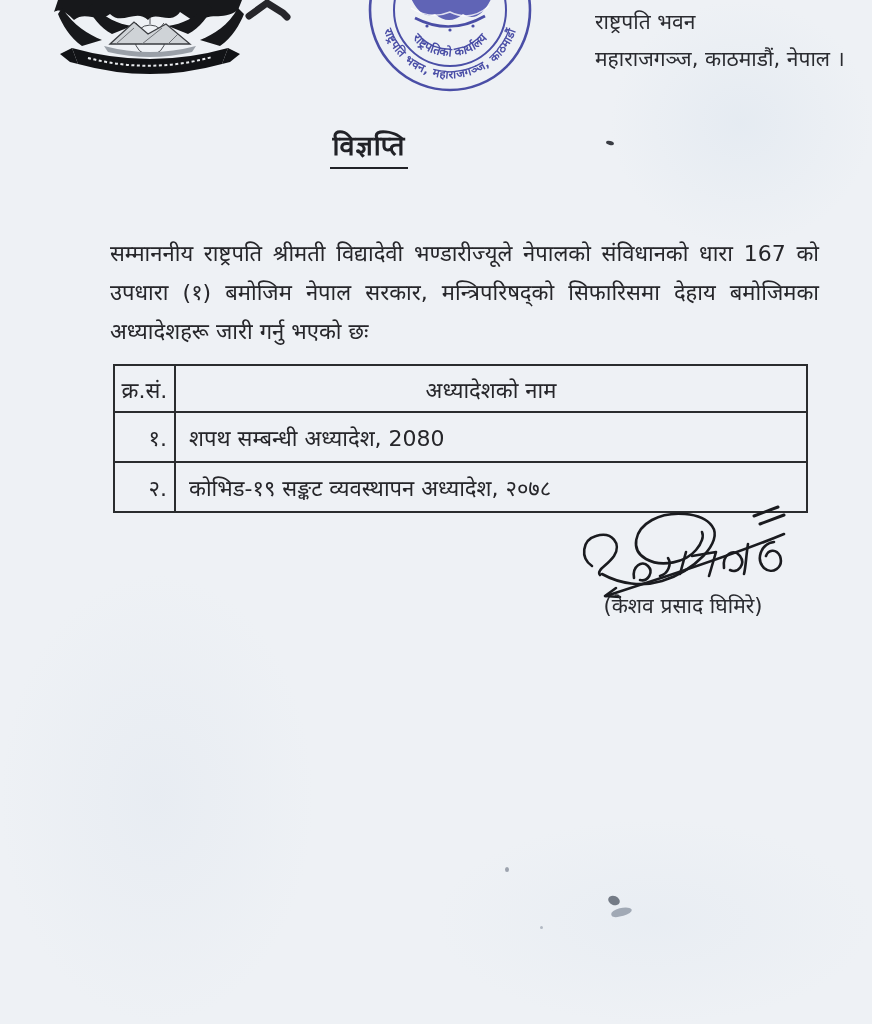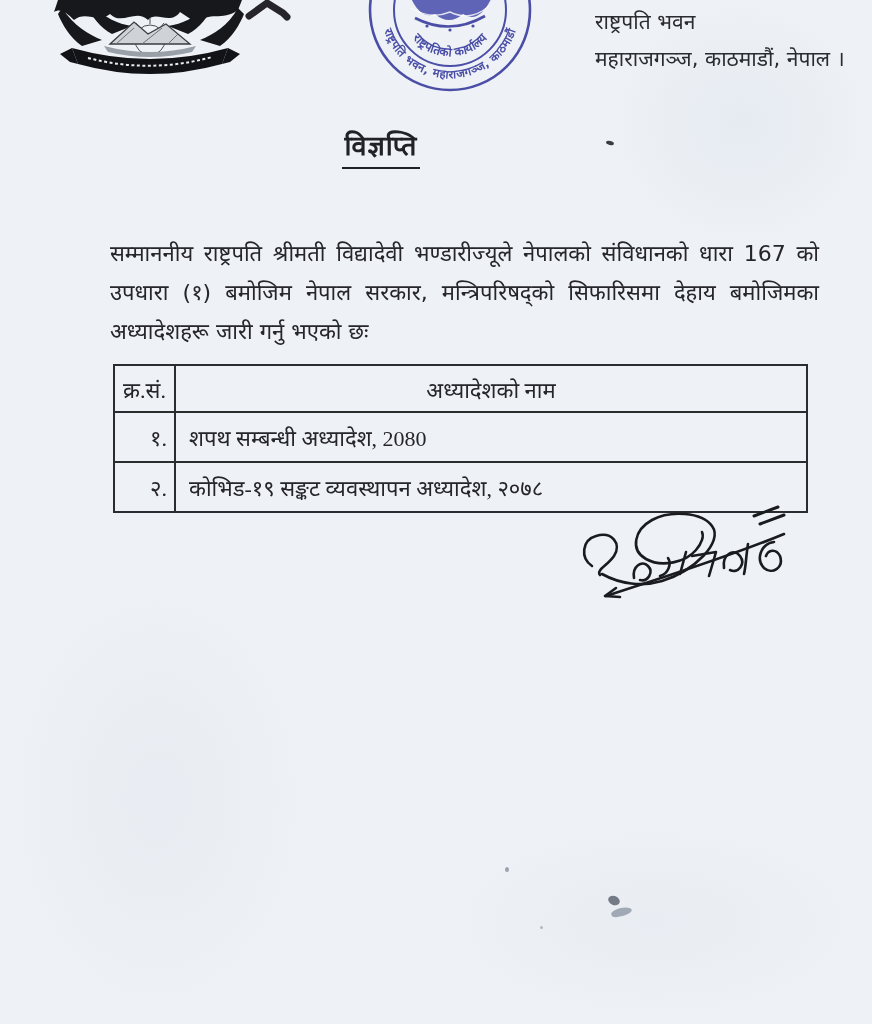--- a/index.html
+++ b/index.html
@@ -20,21 +20,21 @@
       #eef1f5;
   }
   .abs{position:absolute;}
 
   
   .address{
     left:595px;top:4px;width:260px;
     font-size:21px;line-height:37px;color:#2a2b30;
   }
   
-  .title-wrap{left:12px;top:126px;width:702px;text-align:center;}
+  .title-wrap{left:0;top:126px;width:702px;text-align:center;}
   .title-text{
     display:inline-block;
     margin-left:36px;
     font-size:27px;font-weight:700;color:#212227;
     border-bottom:2.5px solid #212227;
     padding:0 2px 4px 2px;
     letter-spacing:1px;
   }
   .title-dot{left:606px;top:141px;width:8px;height:4px;background:#3a3d44;border-radius:50%;transform:rotate(14deg);}
 
@@ -48,21 +48,20 @@
   
   table.ord{
     position:absolute;left:113px;top:364px;width:695px;
     border-collapse:collapse;table-layout:fixed;
     font-size:22px;color:#26262a;
   }
   table.ord th,table.ord td{
     border:2px solid #2a2c2e;
     background:transparent;
     font-weight:normal;
-    font-family:Liberation Serif, serif;
   }
   table.ord th{height:43px;text-align:center;}
   table.ord td{height:46px;}
   .col-sn{width:61px;}
   td.sn{text-align:right;padding-right:7px;}
   td.name{text-align:left;padding-left:13px;}
 
   
   .sig-name{left:583px;top:591px;width:200px;text-align:center;font-size:21px;color:#2a2b30;}
   .sig-role{left:583px;top:628px;width:200px;text-align:center;font-size:21px;color:#2a2b30;}
@@ -182,19 +181,20 @@
       <path d="M148,64 C146,50 158,44 164,52 C170,60 162,70 154,66"></path>
       <path d="M172,40 C170,52 170,62 168,70"></path>
       <path d="M198,38 C184,40 180,56 188,64 C196,71 208,64 204,52 C200,44 192,46 190,52"></path>
       <path d="M208,30 C160,50 80,76 30,92"></path>
       <path d="M40,84 L29,92 L44,93"></path>
       <path d="M178,12 L202,3" stroke-width="3"></path>
       <path d="M184,20 L208,11" stroke-width="3"></path>
     </g>
   </svg>
 
+  <div class="abs sig-name">(केशव प्रसाद घिमिरे)</div>
 
   <span class="abs smudge-a"></span>
   <span class="abs smudge-b"></span>
   <span class="abs speck-a"></span>
   <span class="abs speck-b"></span>
 
 </div>
 
 </body></html>

